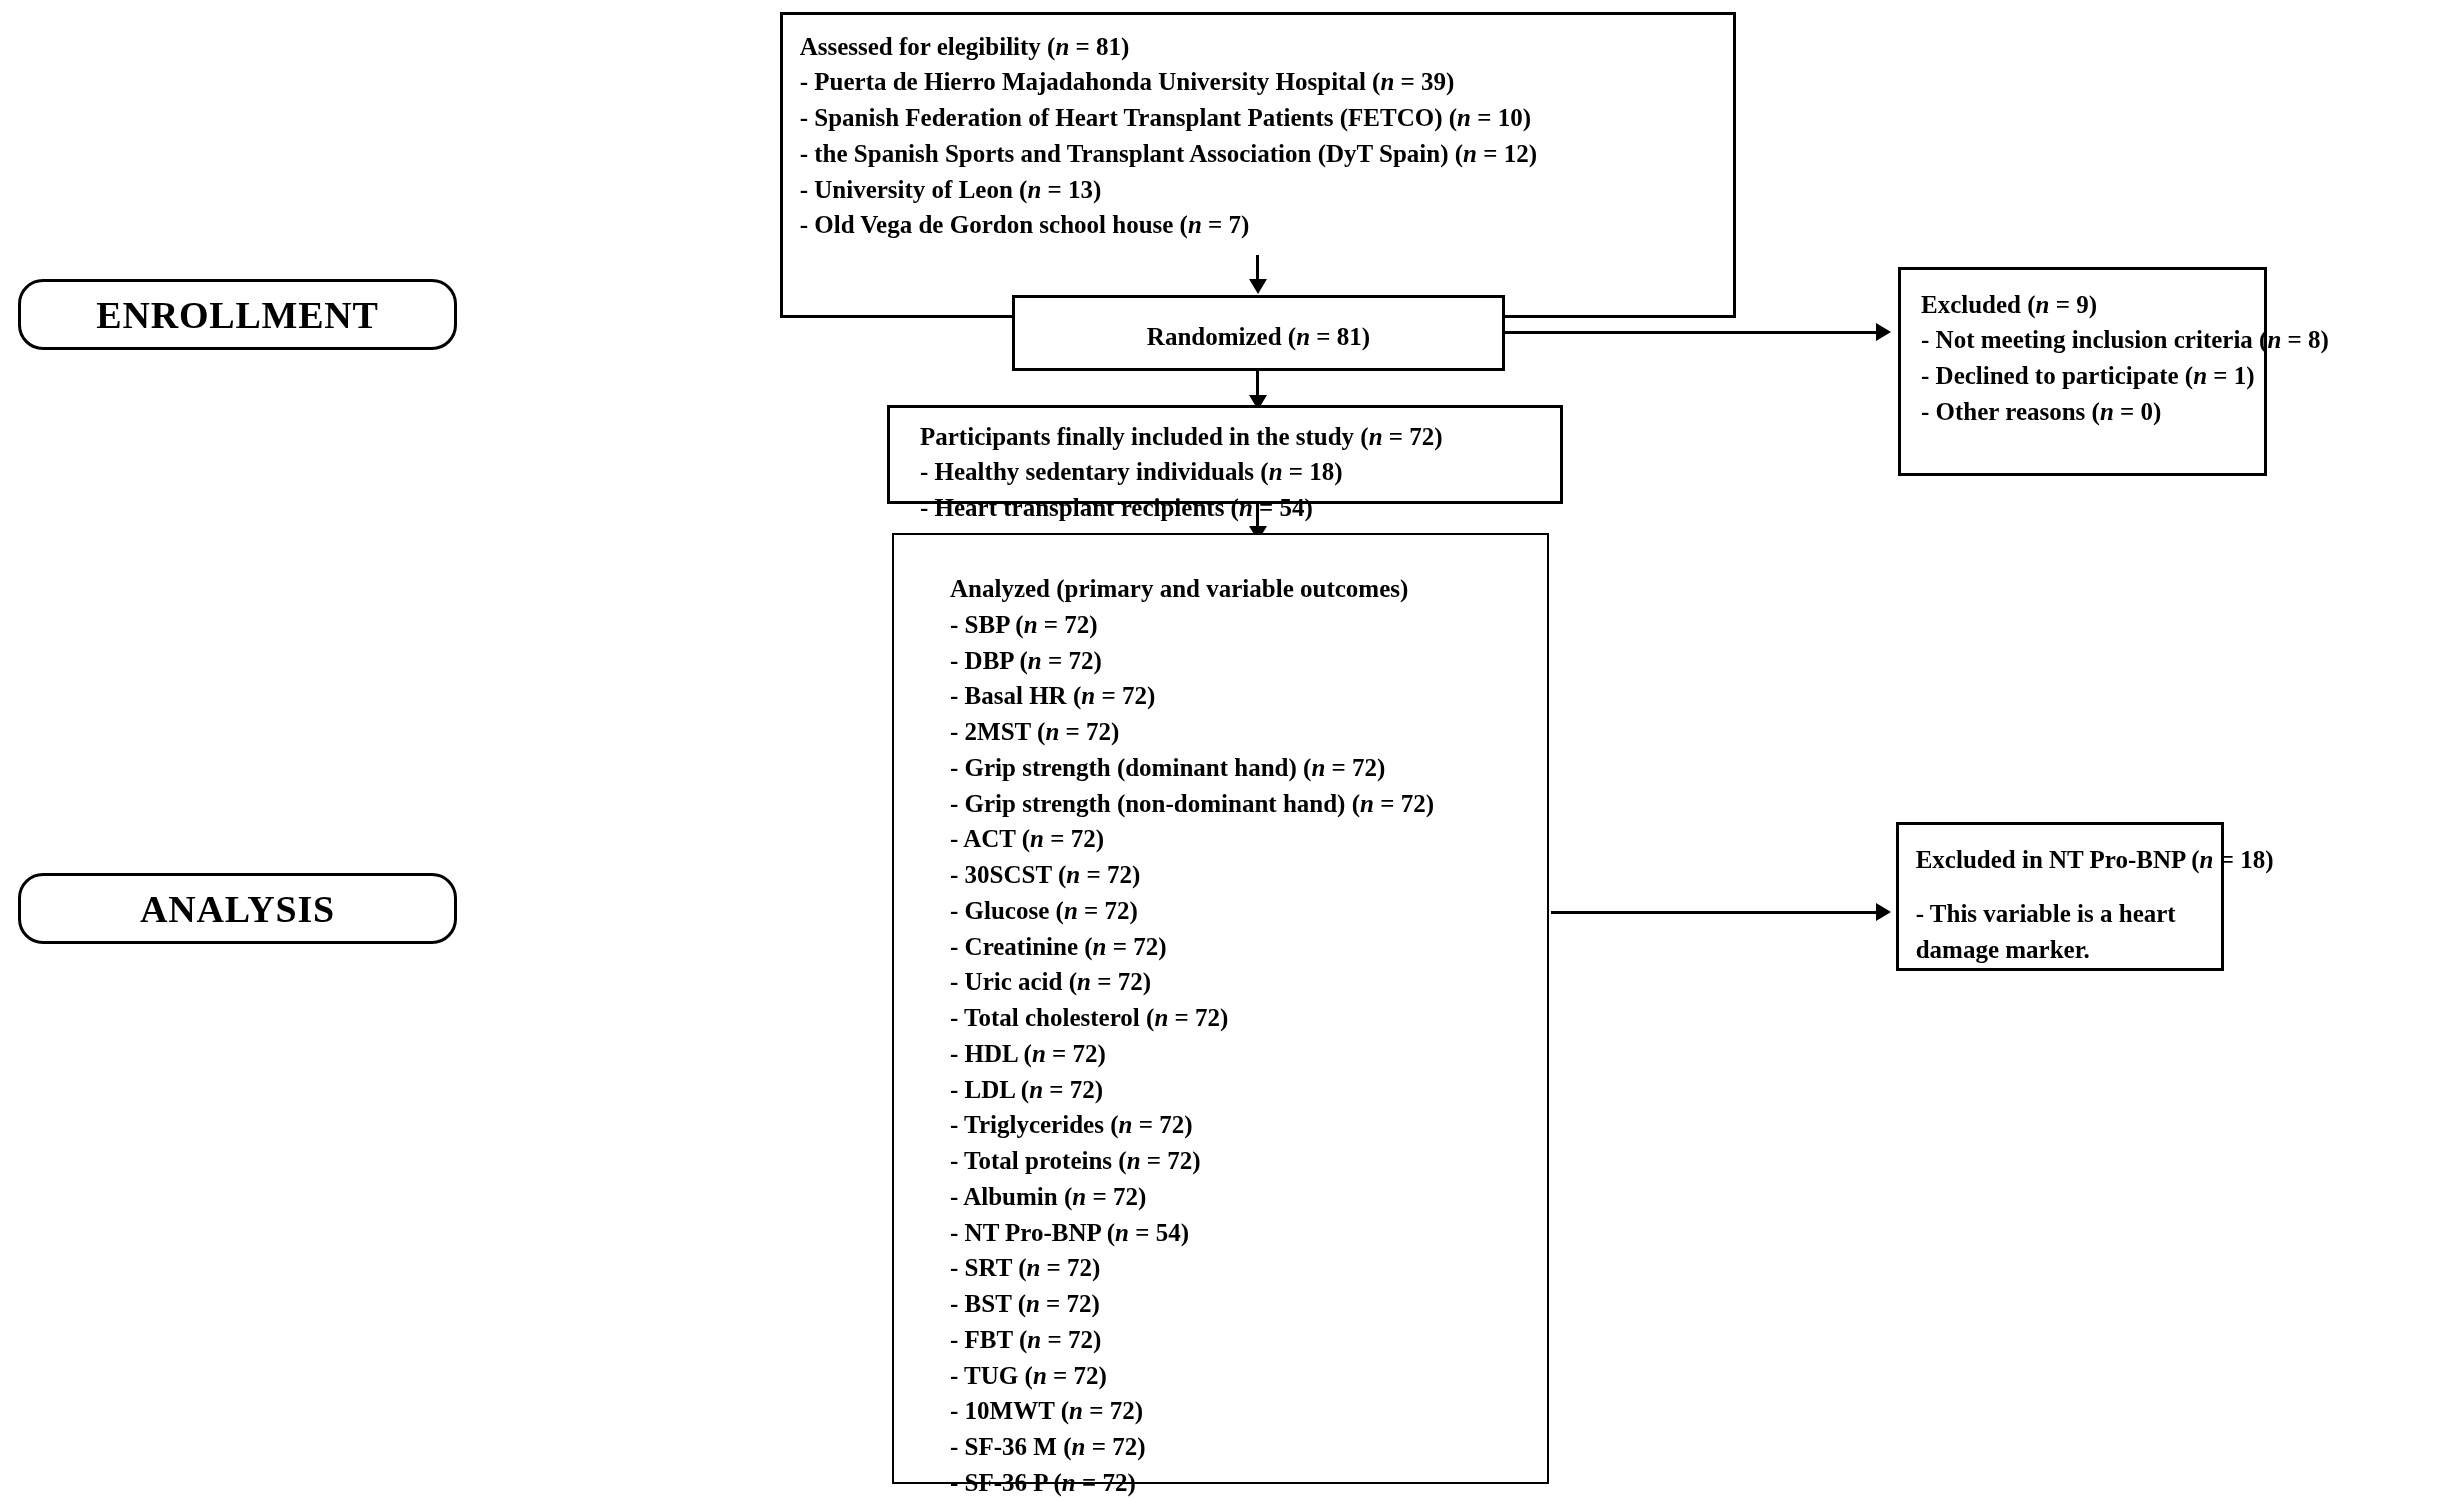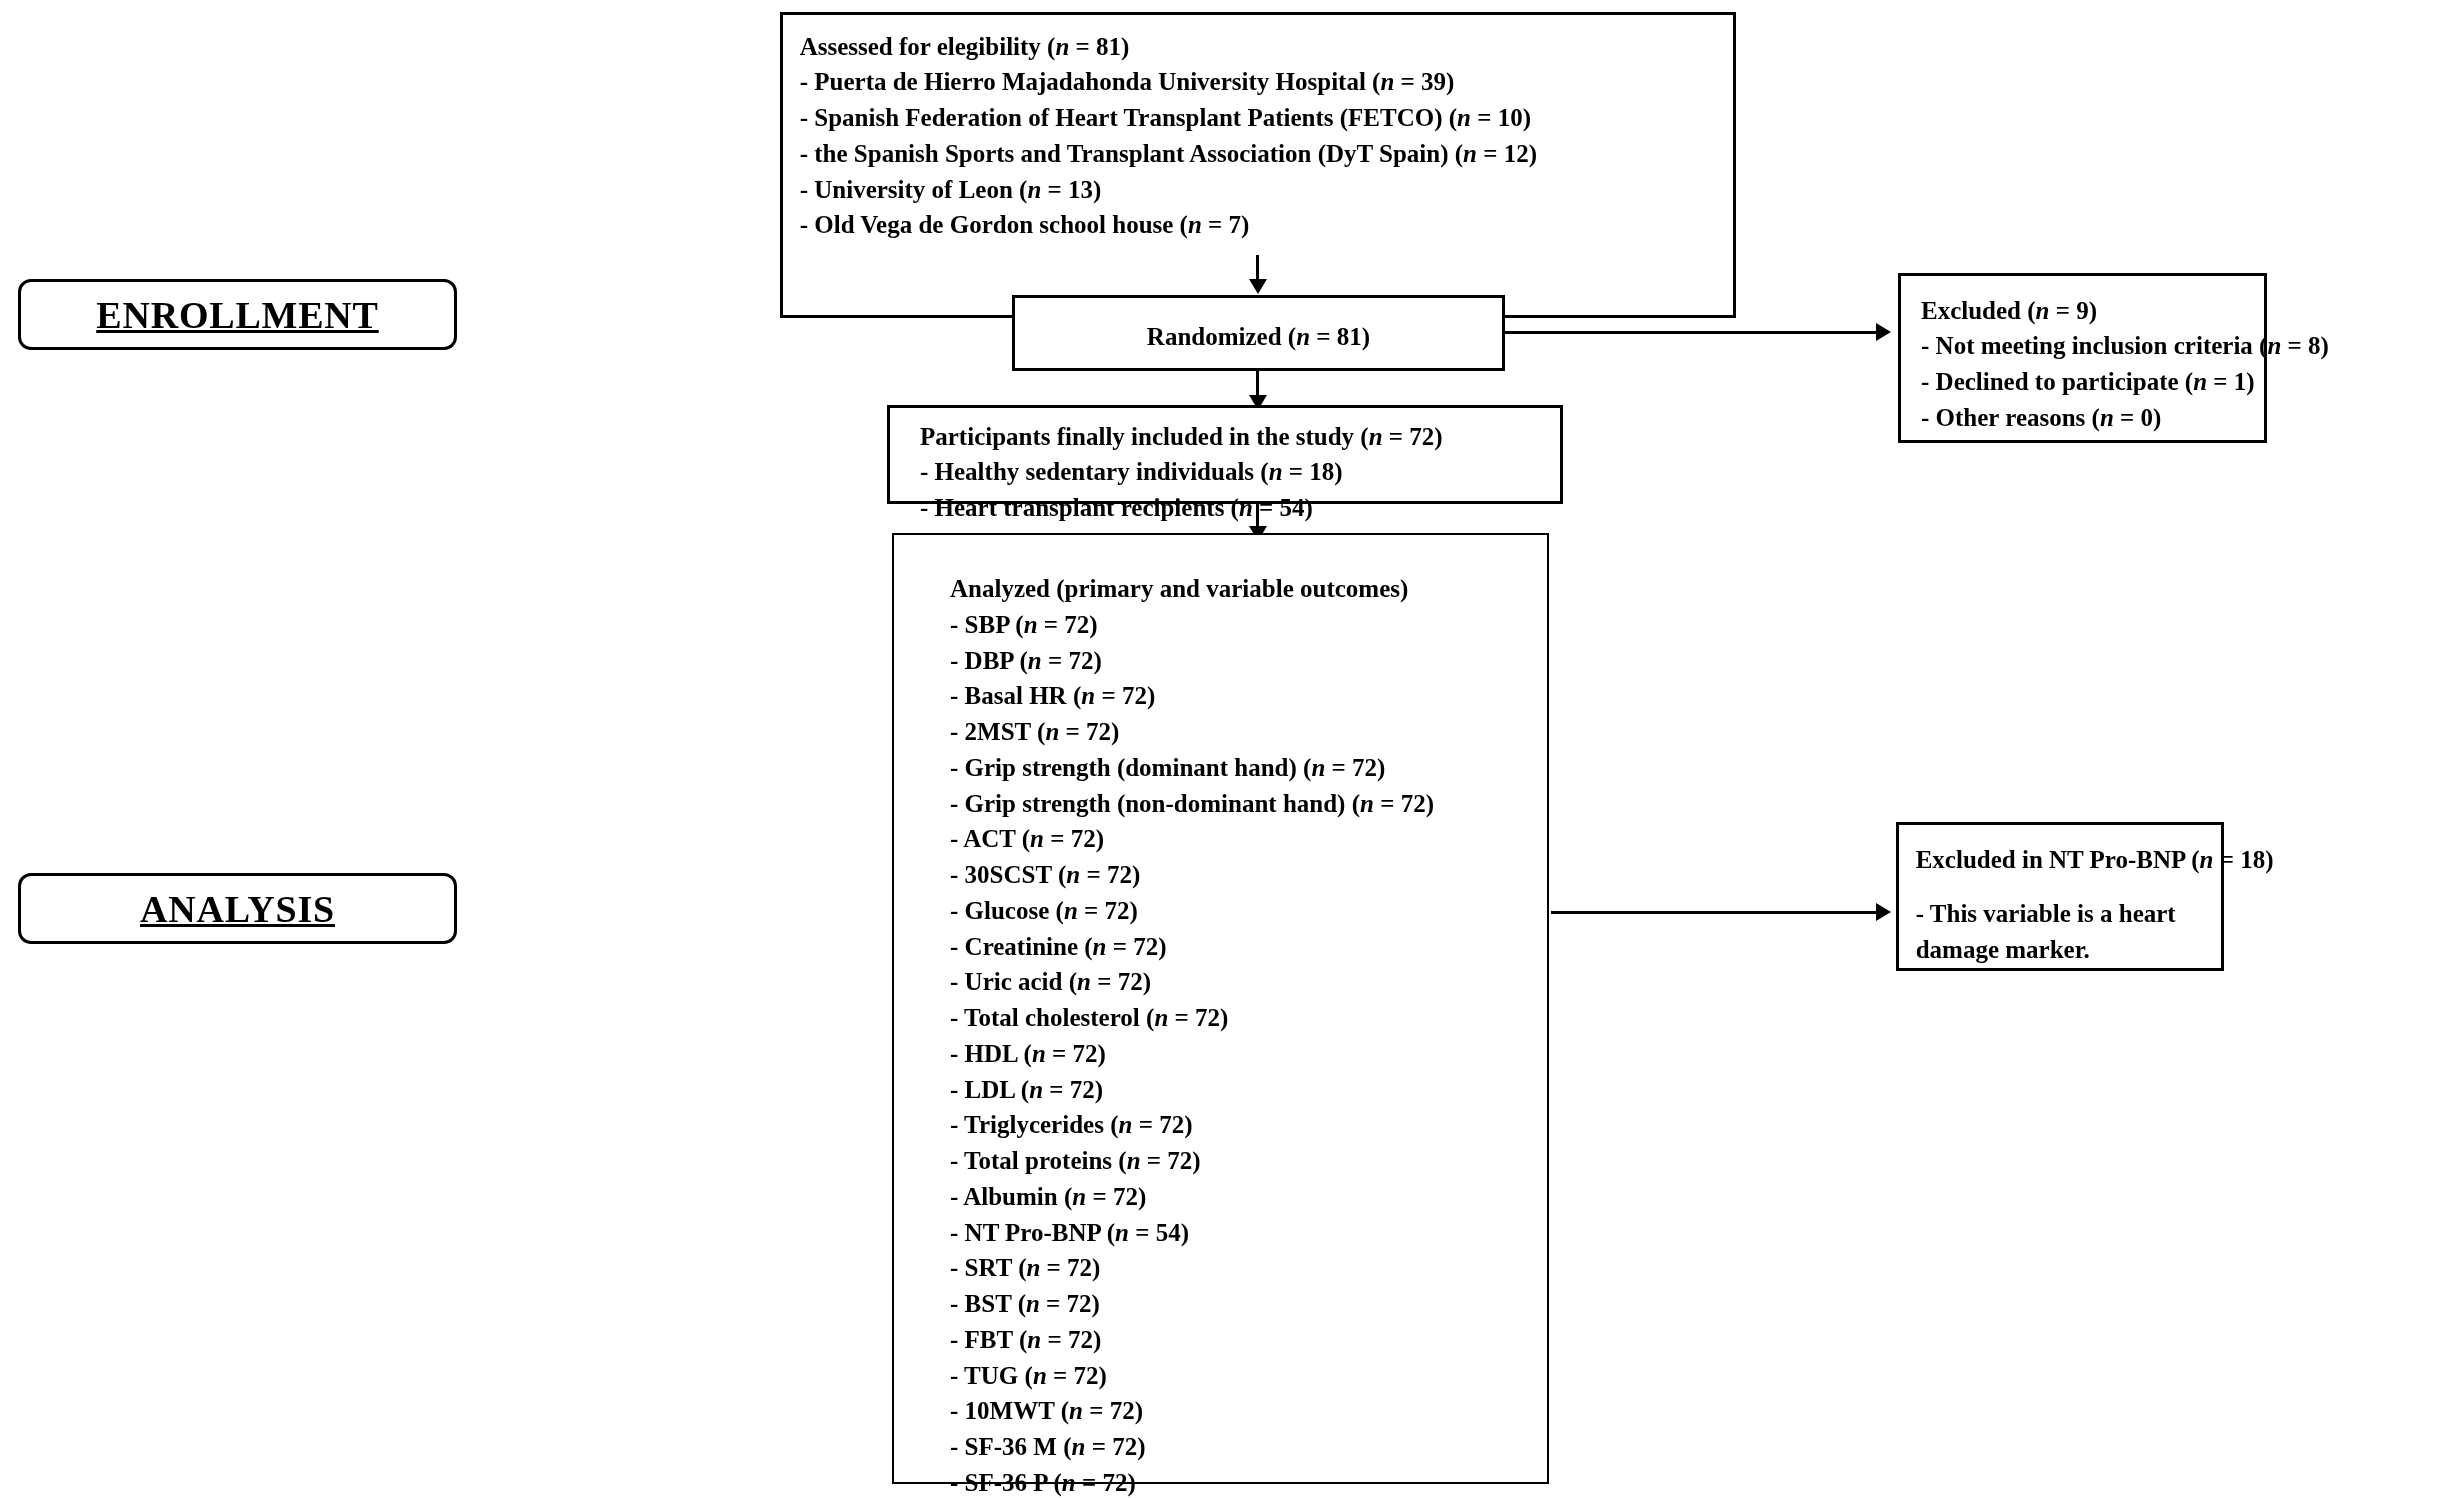--- a/index.html
+++ b/index.html
@@ -14,29 +14,28 @@
     background: #ffffff;
     font-family: "Liberation Serif", "DejaVu Serif", serif;
     color: #000000;
     overflow: hidden;
   }
 
   
   .stage-label {
     position: absolute;
     border: 3.8px solid #000;
-    border-radius: 13px;
+    border-radius: 25px;
     background: #fff;
     display: flex;
     align-items: center;
     justify-content: center;
     font-weight: bold;
     font-size: 38px;
     letter-spacing: 0.8px;
-    text-decoration: underline;
   }
 
   
   .flow-box {
     position: absolute;
     border: 3px solid #000;
     background: #fff;
     box-sizing: border-box;
   }
   .flow-box.thin { border-width: 2.3px; }
@@ -104,21 +103,21 @@
   <div class="v-line" style="left:1256px; top:255px; height:27px;"></div>
   <div class="arrow-down" style="left:1249px; top:279px;"></div>
 
   <div class="flow-box" style="left:1012px; top:295px; width:493px; height:76px; display:flex; align-items:center; justify-content:center;">
     <div class="box-inner center">Randomized (<span class="it">n</span> = 81)</div>
   </div>
 
   <div class="h-line" style="left:1505px; top:331px; width:373px;"></div>
   <div class="arrow-right" style="left:1876px; top:323px;"></div>
 
-  <div class="flow-box" style="left:1898px; top:273px; width:369px; height:170px; padding:16.7px 0 0 20px;">
+  <div class="flow-box" style="left:1898px; top:267px; width:369px; height:209px; padding:16.7px 0 0 20px;">
     <div class="box-inner">Excluded (<span class="it">n</span> = 9)</div>
     <div class="box-inner">- Not meeting inclusion criteria (<span class="it">n</span> = 8)</div>
     <div class="box-inner">- Declined to participate (<span class="it">n</span> = 1)</div>
     <div class="box-inner">-  Other reasons (<span class="it">n</span> = 0)</div>
   </div>
 
   <div class="v-line" style="left:1256px; top:370px; height:27px;"></div>
   <div class="arrow-down" style="left:1249px; top:395px;"></div>
 
   <div class="flow-box" style="left:887px; top:405px; width:676px; height:99px; padding:10.6px 0 0 30px;">

